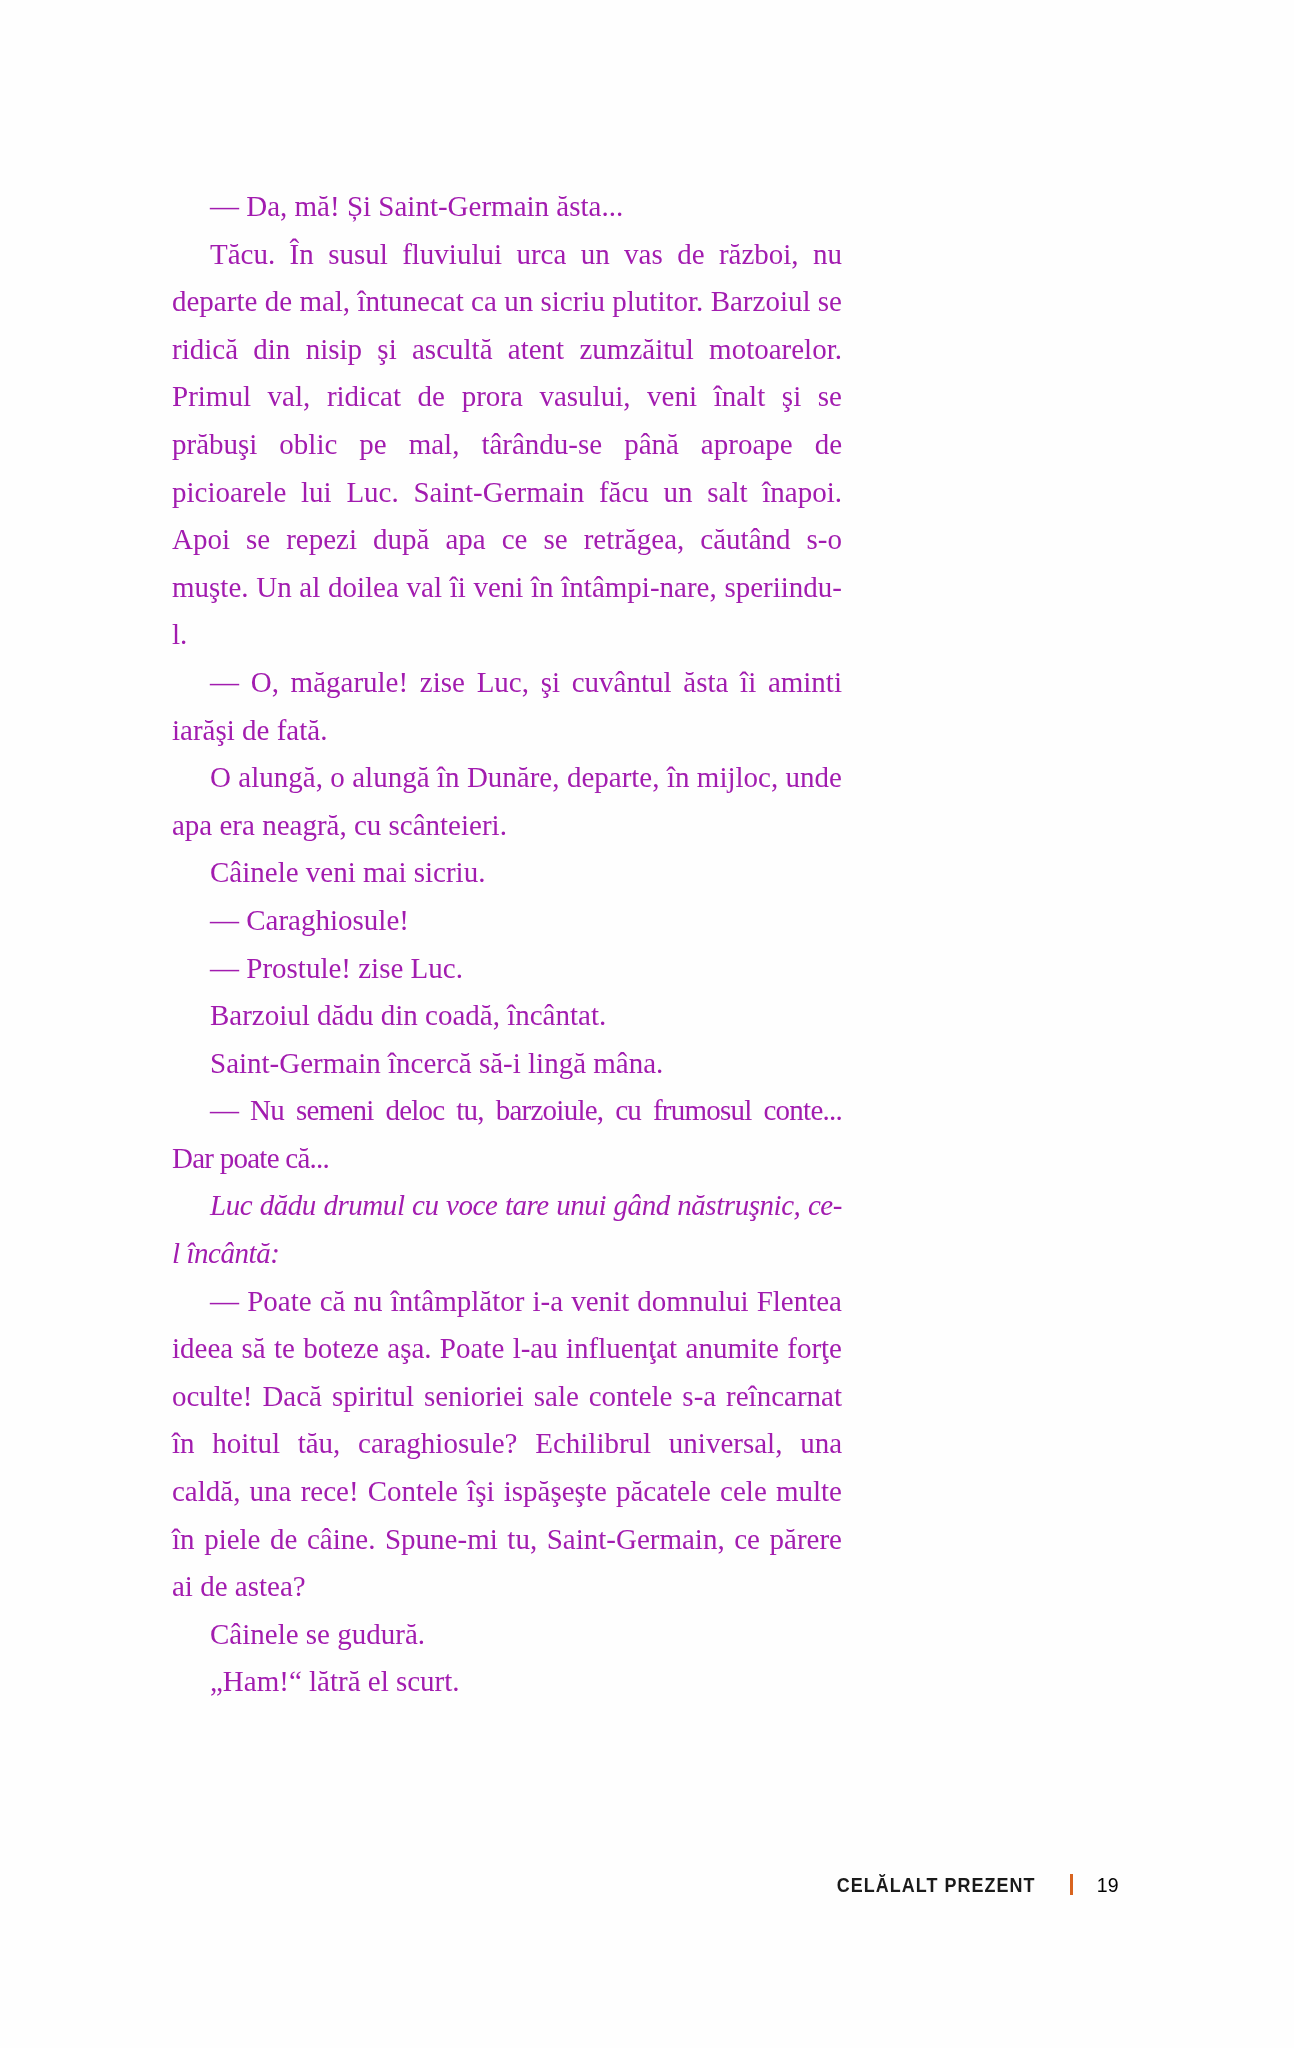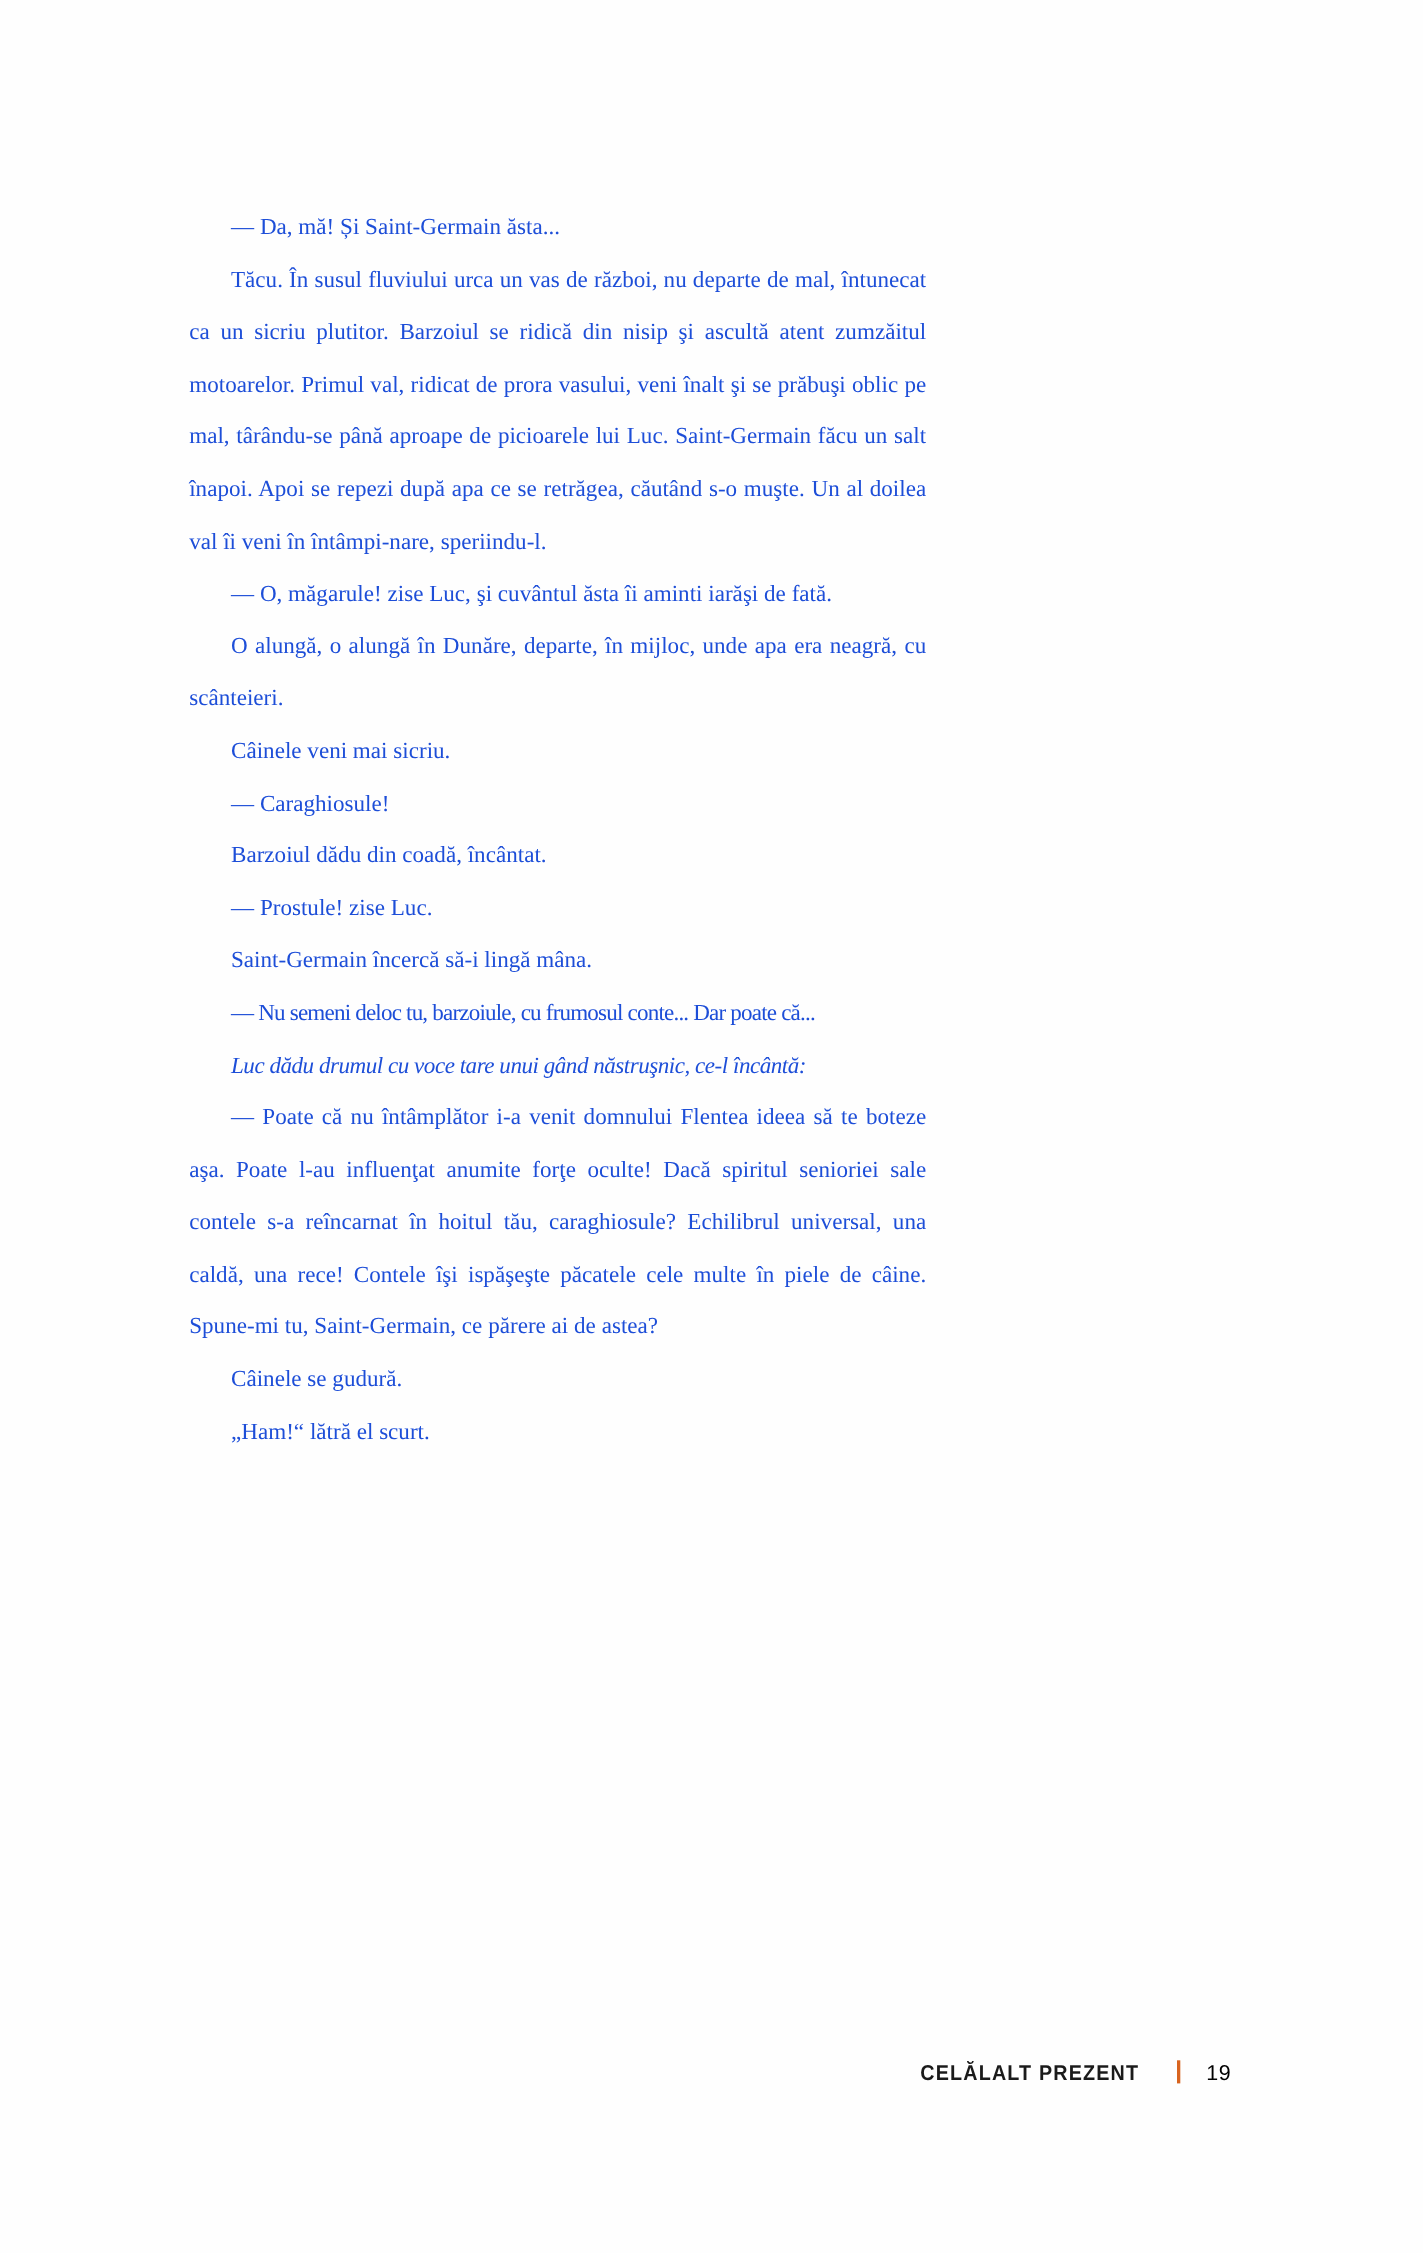--- a/index.html
+++ b/index.html
@@ -27,27 +27,27 @@
 
   .text-block {
     position: absolute;
     left: 172px;
     top: 183px;
     width: 670px;
   }
 
   .para {
     margin: 0;
-    font-size: 21px;
+    font-size: 29px;
     line-height: 47.6px;
     text-align: justify;
     text-justify: inter-word;
     hyphens: manual;
     -webkit-hyphens: manual;
-    color: #1d4ed8;
+    color: #a21caf;
   }
 
   
   .para.indent {
     text-indent: 38px;
   }
 
   
   .tight {
     letter-spacing: -0.45px;
@@ -103,23 +103,23 @@
     <p class="para indent">Tăcu. În susul fluviului urca un vas de război, nu departe de mal, întunecat ca un sicriu plutitor. Barzoiul se ridică din nisip şi ascultă atent zumzăitul motoarelor. Primul val, ridicat de prora vasului, veni înalt şi se prăbuşi oblic pe mal, târându-se până aproape de picioarele lui Luc. Saint-Germain făcu un salt înapoi. Apoi se repezi după apa ce se retrăgea, căutând s-o muşte. Un al doilea val îi veni în întâmpi-nare, speriindu-l.</p>
 
     <p class="para indent">— O, măgarule! zise Luc, şi cuvântul ăsta îi aminti iarăşi de fată.</p>
 
     <p class="para indent">O alungă, o alungă în Dunăre, departe, în mijloc, unde apa era neagră, cu scânteieri.</p>
 
     <p class="para indent">Câinele veni mai sicriu.</p>
 
     <p class="para indent">— Caraghiosule!</p>
 
+    <p class="para indent">— Prostule! zise Luc.</p>
+
     <p class="para indent">Barzoiul dădu din coadă, încântat.</p>
-
-    <p class="para indent">— Prostule! zise Luc.</p>
 
     <p class="para indent">Saint-Germain încercă să-i lingă mâna.</p>
 
     <p class="para indent tighter">— Nu semeni deloc tu, barzoiule, cu frumosul conte... Dar poate că...</p>
 
     <p class="para indent tight">Luc dădu drumul cu voce tare unui gând năstruşnic, ce-l încântă:</p>
 
     <p class="para indent">— Poate că nu întâmplător i-a venit domnului Flentea ideea să te boteze aşa. Poate l-au influenţat anumite forţe oculte! Dacă spiritul senioriei sale contele s-a reîncarnat în hoitul tău, caraghiosule? Echilibrul universal, una caldă, una rece! Contele îşi ispăşeşte păcatele cele multe în piele de câine. Spune-mi tu, Saint-Germain, ce părere ai de astea?</p>
 
     <p class="para indent">Câinele se gudură.</p>

